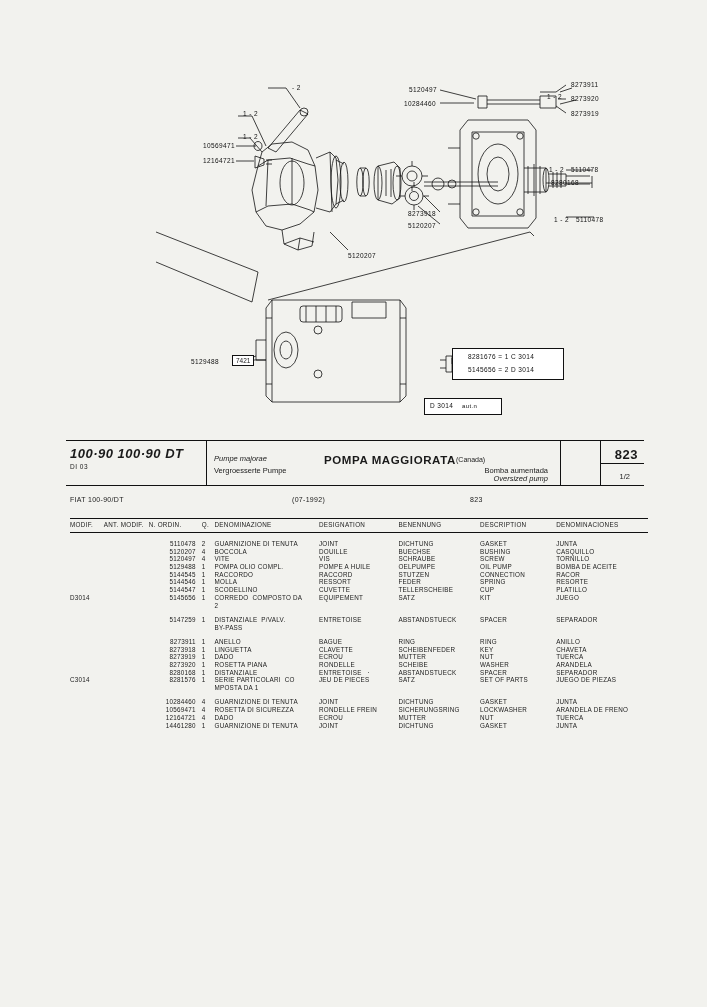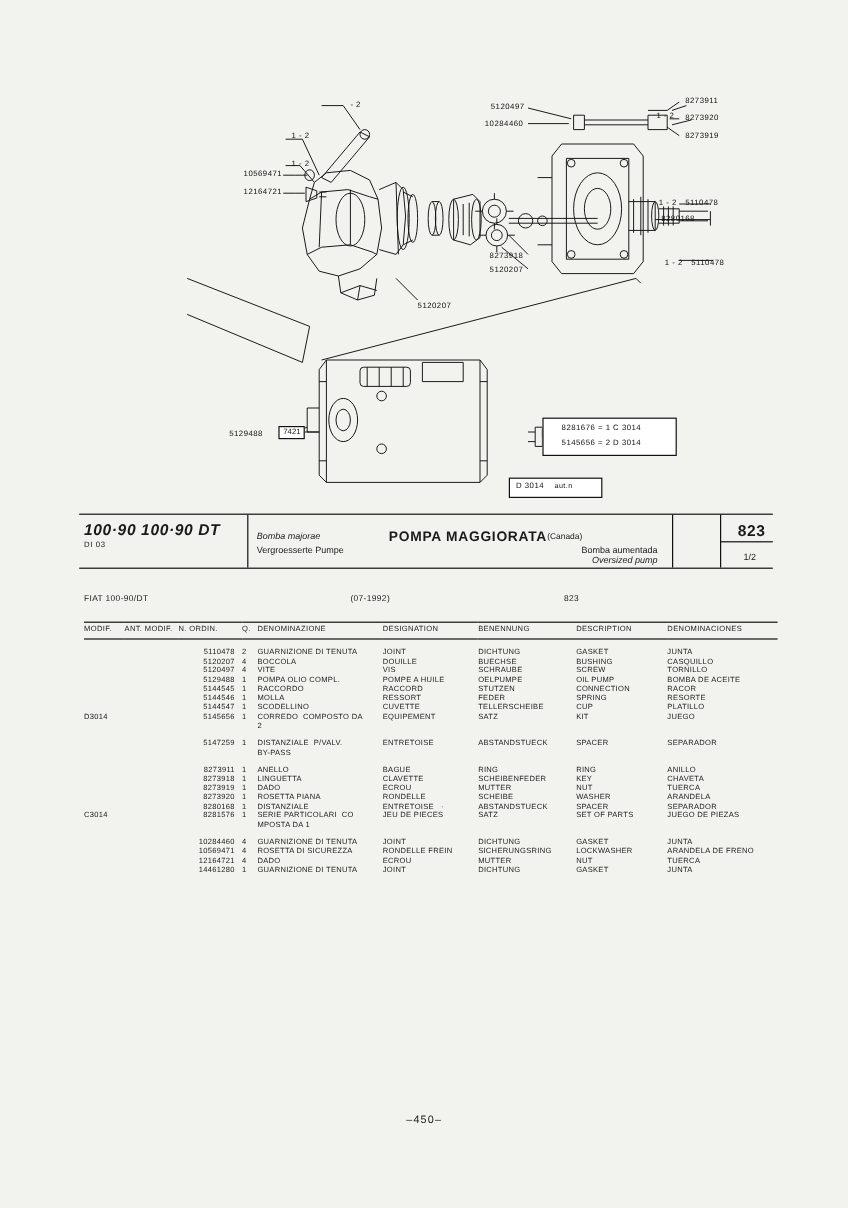--- a/index.html
+++ b/index.html
@@ -47,21 +47,21 @@
     background: #fff;
     font-size: 6.5px;
     padding: 2px 4px;
     white-space: nowrap;
   }
 
   
   .titleblock {
     position: absolute;
     left: 66px;
-    top: 428px;
+    top: 440px;
     width: 578px;
     height: 44px;
     border-top: 1.6px solid #111;
     border-bottom: 1.6px solid #111;
   }
   .tb-inner {
     position: relative;
     width: 100%;
     height: 100%;
   }
@@ -357,21 +357,21 @@
 
   <div class="titleblock">
     <div class="tb-inner">
       <div class="tb-vline" style="left:140px;"></div>
       <div class="tb-vline" style="left:494px;"></div>
       <div class="tb-vline" style="left:534px;"></div>
       <div class="tb-hline" style="left:534px; right:0; top:22px;"></div>
 
       <div class="tb-model">100·90 100·90 DT</div>
       <div class="tb-sub">DI 03</div>
-      <div class="tb-it">Bomba majorae</div>
+      <div class="tb-it">Pumpe majorae</div>
       <div class="tb-de">Vergroesserte Pumpe</div>
       <div class="tb-main">POMPA MAGGIORATA</div>
       <div class="tb-canada">(Canada)</div>
       <div class="tb-en">Oversized pump</div>
       <div class="tb-es">Bomba aumentada</div>
       <div class="tb-num">823</div>
       <div class="tb-page">1/2</div>
     </div>
   </div>
 
@@ -653,15 +653,14 @@
         <td class="c-q">1</td>
         <td class="c-den">GUARNIZIONE DI TENUTA</td>
         <td class="c-des">JOINT</td>
         <td class="c-ben">DICHTUNG</td>
         <td class="c-desc">GASKET</td>
         <td class="c-denom">JUNTA</td>
       </tr>
     </tbody>
   </table>
 
-  <div class="pagenum">–450–</div>
 
 </div>
 
 </body></html>

